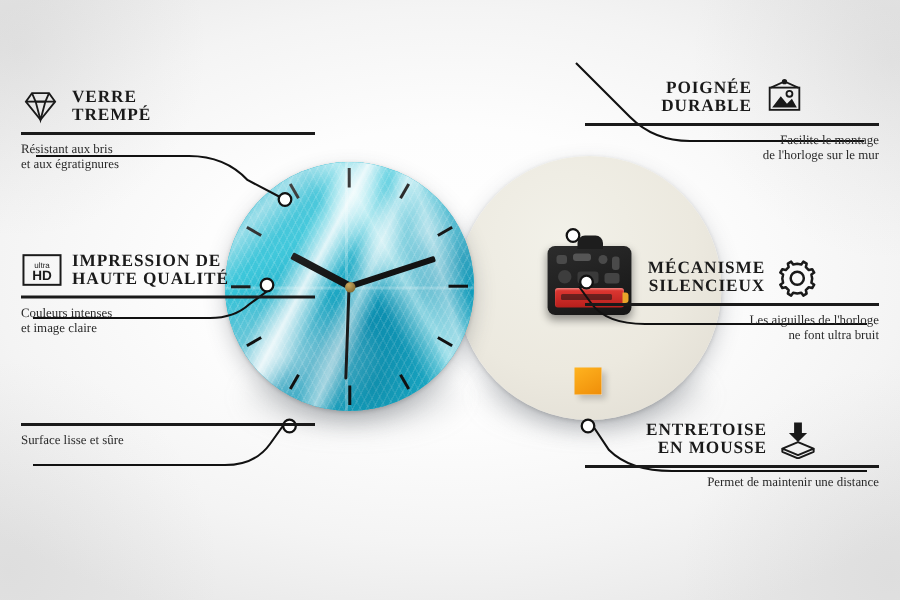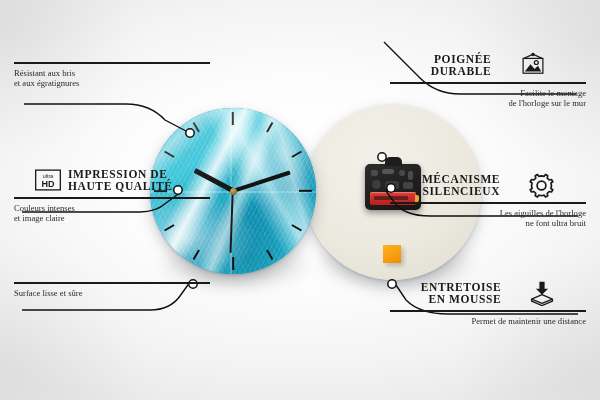--- a/index.html
+++ b/index.html
@@ -105,21 +105,21 @@
   .callout.right .co-head{justify-content:center;}
   .co-title{
     font-family:"Liberation Serif", serif;font-weight:700;
     font-size:11.5px;line-height:12.5px;letter-spacing:.6px;color:#1a1a1a;
     text-transform:uppercase;
   }
   .co-rule{height:1.6px;background:#1a1a1a;margin:4px 0 4px;}
   .co-sub{
     font-family:"Liberation Serif", serif;font-size:8.6px;line-height:10.5px;color:#2a2a2a;
   }
-  .ico{width:26px;height:26px;flex:0 0 26px;display:block;margin-left:20px;}
+  .ico{width:26px;height:26px;flex:0 0 26px;display:block;}
 
   
   #wires{position:absolute;inset:0;pointer-events:none;}
 </style>
 </head>
 <body>
 
 <div id="stage">
   <div class="vignette"></div>
 
@@ -184,20 +184,33 @@
       <circle cx="190" cy="133" r="4.2"></circle>
       <circle cx="178" cy="190" r="4.2"></circle>
       <circle cx="193" cy="284" r="4.2"></circle>
       <circle cx="382" cy="157" r="4.2"></circle>
       <circle cx="391" cy="188" r="4.2"></circle>
       <circle cx="392" cy="284" r="4.2"></circle>
     </g>
   </svg>
 
   <div class="callout left" style="top:58px;">
+    <div class="co-head">
+      <span class="ico">
+        <svg viewBox="0 0 32 32" width="26" height="26" fill="none" stroke="#1a1a1a" stroke-width="1.5">
+          <path d="M4 12 L16 27 L28 12 L23 5 L9 5 Z"></path>
+          <path d="M4 12 H28"></path>
+            <path d="M9 5 L12 12 L16 27 L20 12 L23 5"></path>
+            <path d="M12 12 H20"></path>
+        </svg>
+      </span>
+      <span class="co-title">
+        <span>VERRE</span><br><span>TREMPÉ</span>
+      </span>
+    </div>
     <div class="co-rule"></div>
     <div class="co-sub">
       <span>Résistant aux bris</span><br><span>et aux égratignures</span>
     </div>
   </div>
 
   <div class="callout left" style="top:167px;">
     <div class="co-head">
       <span class="ico">
         <svg viewBox="0 0 34 30" width="28" height="26">

